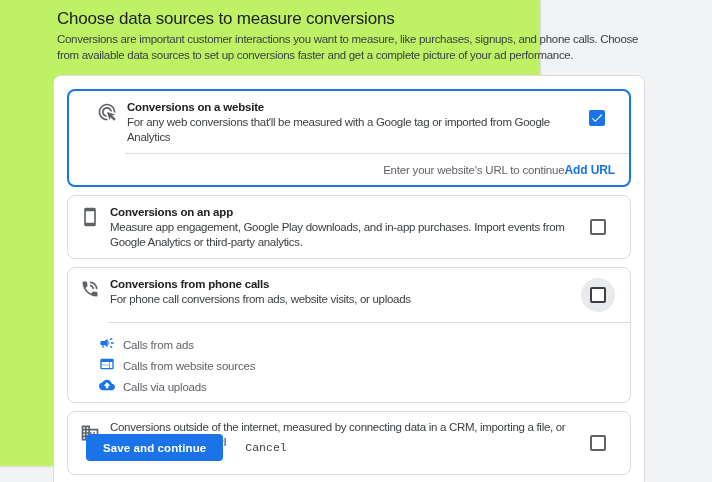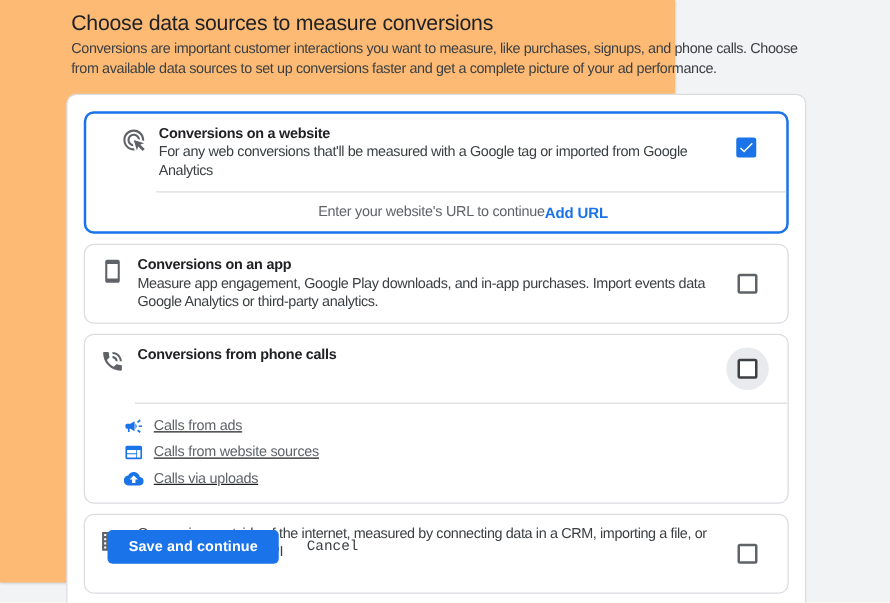--- a/index.html
+++ b/index.html
@@ -6,21 +6,21 @@
   html,body { width:712px; height:482px; }
   body {
     font-family:"Liberation Sans", sans-serif;
     background:#f1f3f4;
     position:relative;
     overflow:hidden;
     color:#202124;
   }
   .white-panel {
     position:absolute; left:0; top:0; width:540px; height:466px;
-    background:#fdba74;
+    background:#bef264;
     box-shadow:1px 0 2px rgba(0,0,0,.08), 0 1px 2px rgba(0,0,0,.08);
   }
   .page-title {
     position:absolute; left:57px; top:9px;
     font-size:17px; font-weight:400; color:#202124; letter-spacing:-0.2px;
   }
   .page-desc {
     position:absolute; left:57px; top:32px; width:590px;
     font-size:11.5px; line-height:15.5px; color:#3c4043; letter-spacing:-0.3px;
   }
@@ -60,34 +60,34 @@
     border:none; background:#1a73e8; display:flex; align-items:center; justify-content:center;
   }
   .checkbox.checked svg { width:14px; height:14px; }
   .checkbox.focused { border-color:#3c4043; }
   .hover-circle {
     width:34px; height:34px; border-radius:50%; background:#e8eaed;
     display:flex; align-items:center; justify-content:center; cursor:pointer;
   }
   .divider { height:1px; background:#dadce0; margin-left:40px; }
   .card-footer {
-    display:flex; align-items:center; justify-content:center;
+    display:flex; align-items:center; justify-content:flex-end;
     height:31px; padding:0 14px 0 41px;
   }
   .footer-hint { font-size:11.5px; color:#5f6368; letter-spacing:-0.2px; }
   .add-url {
     font-size:12px; font-weight:700; color:#1a73e8; text-decoration:none;
     cursor:pointer; letter-spacing:-0.1px;
   }
   .sub-items { padding:7px 14px 9px 31px; }
-  .sub-item { display:flex; align-items:center; height:21px;text-decoration:underline; }
+  .sub-item { display:flex; align-items:flex-end; height:21px; }
   .sub-icon { width:16px; height:16px; flex:0 0 16px; }
   .sub-icon svg { width:16px; height:16px; display:block; }
   .sub-label { font-size:11.5px; color:#5f6368; padding-left:8px; letter-spacing:-0.2px; }
-  .actions { position:absolute; left:57px; top:424px; display:flex; align-items:center;padding-left:29px; }
+  .actions { position:absolute; left:57px; top:434px; display:flex; align-items:center;padding-left:29px; }
   .save-btn {
     background:#1a73e8; color:#fff; border:none; border-radius:4px;
     height:27px; padding:0 17px; font-size:11.5px; font-weight:700;
     font-family:"Liberation Sans", sans-serif; cursor:pointer; letter-spacing:0.1px;
   }
   .cancel-btn {
     background:none; border:none; color:#3c4043; font-size:11.5px; font-weight:500;
     font-family:Liberation Mono, monospace; margin-left:22px; cursor:pointer;
   }
 </style>
@@ -129,37 +129,38 @@
 
     <div class="option-card">
       <div class="card-header">
         <span class="card-icon">
           <svg viewBox="0 0 24 24" fill="#5f6368">
               <path d="M17 1.01 7 1c-1.1 0-2 .9-2 2v18c0 1.1.9 2 2 2h10c1.1 0 2-.9 2-2V3c0-1.1-.9-1.99-2-1.99zM17 19H7V5h10v14z"></path>
             </svg>
         </span>
         <div class="card-text">
           <div class="card-title">Conversions on an app</div>
-          <div class="card-desc">Measure app engagement, Google Play downloads, and in-app purchases. Import events data Google Analytics or third-party analytics.</div>
+          <div class="card-desc">Measure app engagement, Google Play downloads, and in-app purchases. Import events from Google Analytics or third-party analytics.</div>
         </div>
         <div class="cb-col" style="height:46px;">
           <span class="checkbox"></span>
         </div>
       </div>
     </div>
 
     <div class="option-card">
       <div class="card-header">
         <span class="card-icon">
           <svg viewBox="0 0 24 24" fill="#5f6368">
               <path d="M20 15.5c-1.25 0-2.45-.2-3.57-.57-.35-.11-.74-.03-1.02.24l-2.2 2.2c-2.83-1.44-5.15-3.75-6.59-6.59l2.2-2.21c.28-.26.36-.65.25-1C8.7 6.45 8.5 5.25 8.5 4c0-.55-.45-1-1-1H4c-.55 0-1 .45-1 1 0 9.39 7.61 17 17 17 .55 0 1-.45 1-1v-3.5c0-.55-.45-1-1-1zM19 12h2c0-4.97-4.03-9-9-9v2c3.87 0 7 3.13 7 7zm-4 0h2c0-2.76-2.24-5-5-5v2c1.66 0 3 1.34 3 3z"></path>
             </svg>
         </span>
         <div class="card-text">
           <div class="card-title">Conversions from phone calls</div>
+          <div class="card-desc">For phone call conversions from ads, website visits, or uploads</div>
         </div>
         <div class="cb-col">
           <span class="hover-circle">
             <span class="checkbox focused"></span>
           </span>
         </div>
       </div>
       <div class="divider"></div>
       <div class="sub-items">
         <div class="sub-item">

